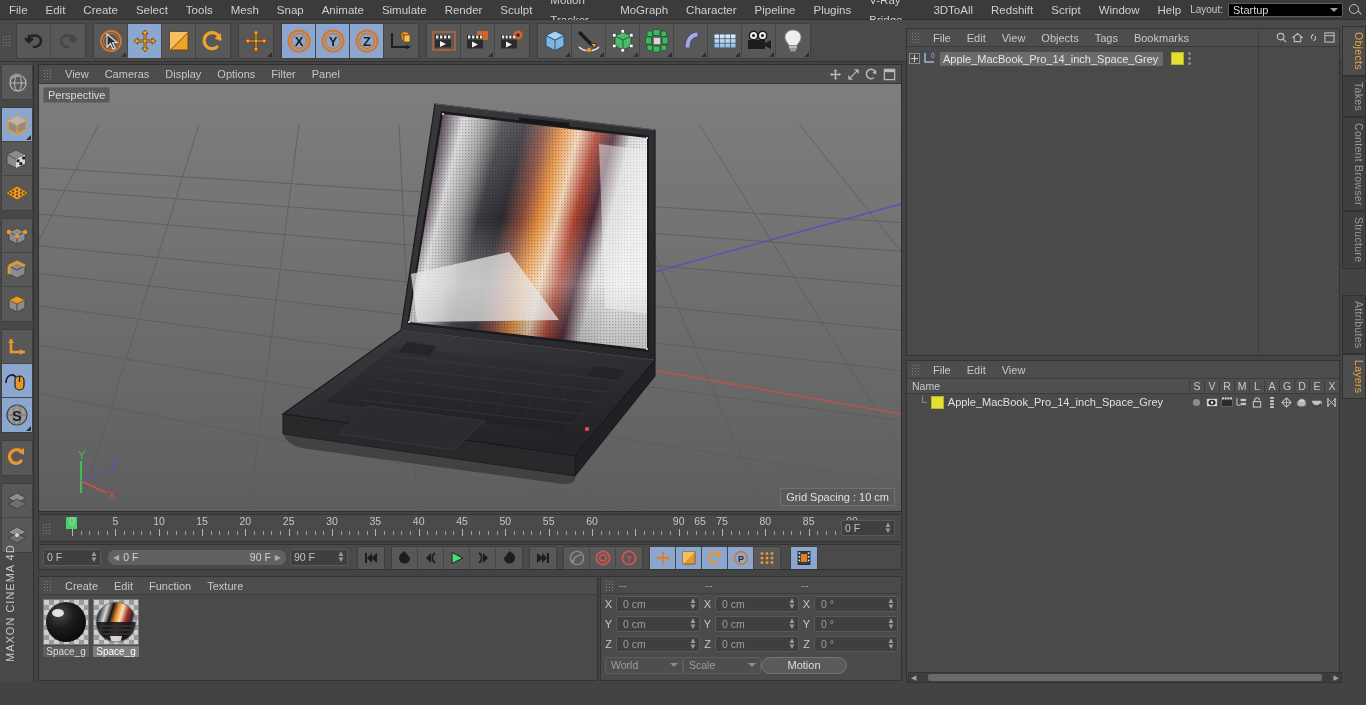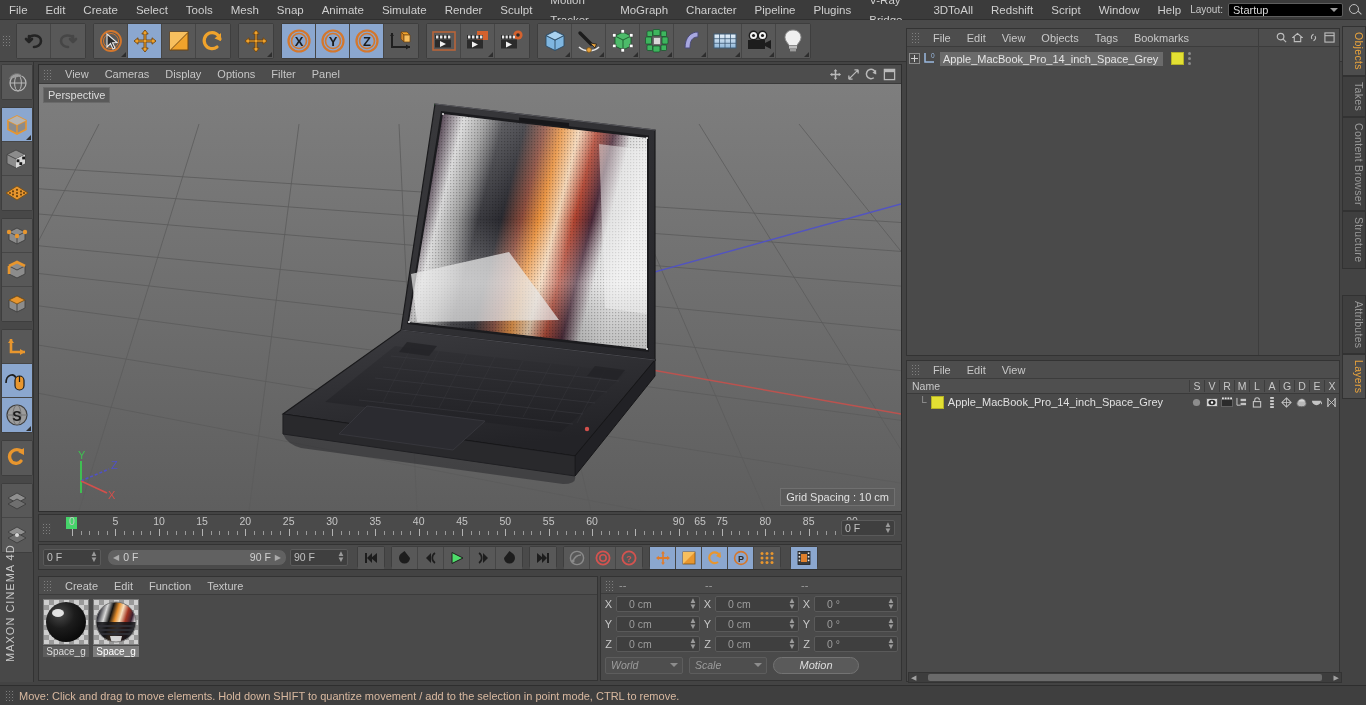--- a/index.html
+++ b/index.html
@@ -128,22 +128,22 @@
   .matcell.sel .matname { background:#7d7d7d; color:#fff; }
 
   
   .coord { position:absolute; left:600px; top:576px; width:302px; height:105px;
            background:#4a4a4a; border:1px solid #333; }
   .coordhdr { height:17px; display:flex; align-items:center; padding-left:4px; border-bottom:1px solid #3c3c3c; }
   .coordhdr span { color:#9e9e9e; font-size:11px; }
   .crow { display:flex; align-items:center; height:20px; padding:0 3px; gap:3px; }
   .cax { width:9px; font-size:11px; color:#c8c8c8; text-align:center; }
   .cfield { flex:1; height:16px; background:#3f3f3f; border:1px solid #5a5a5a; border-radius:2px;
-            display:flex; align-items:center; padding:0 12px; font-size:10.5px; color:#9d9d9d; position:relative; }
-  .crow2 { display:flex; align-items:center; height:22px; padding:2px 4px; gap:6px;font-style:italic; }
+            display:flex; align-items:center; padding:0 6px; font-size:10.5px; color:#9d9d9d; position:relative; }
+  .crow2 { display:flex; align-items:center; height:22px; padding:2px 4px; gap:0; }
   .csel { width:78px; height:17px; background:#4e4e4e; border:1px solid #5d5d5d; border-radius:2px;
           display:flex; align-items:center; padding:0 5px; font-size:10.5px; color:#9d9d9d; position:relative; }
   .csel .caret{position:absolute;right:4px;width:0;height:0;border-left:4px solid transparent;border-right:4px solid transparent;border-top:4px solid #8d8d8d;}
   .applybtn { width:86px; height:17px; background:#5a5a5a; border:1px solid #737373; border-radius:9px;
               display:flex;align-items:center;justify-content:center;font-size:11px;color:#ddd;}
 
   
   .objmgr { position:absolute; left:906px; top:28px; width:434px; height:328px;
             background:#4a4a4a; border:1px solid #333; }
   .ommenu { height:18px; display:flex; align-items:center; padding-left:4px; background:#4d4d4d;
@@ -1328,17 +1328,13 @@
         <div class="vtab on">Layers</div>
       </div>
   </div>
 
   <div class="hscroll">
     <span class="arr">◀</span>
     <div class="hsbar"></div>
     <span class="arr">▶</span>
   </div>
 
-  <div class="status">
-    <div class="grip"></div>
-    <span class="txt">Move: Click and drag to move elements. Hold down SHIFT to quantize movement / add to the selection in point mode, CTRL to remove.</span>
-  </div>
 </div>
 
 </body></html>

